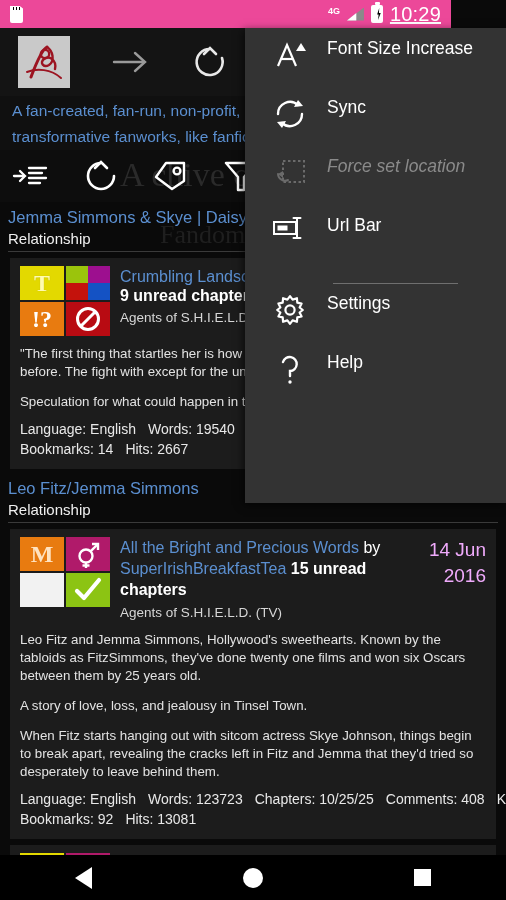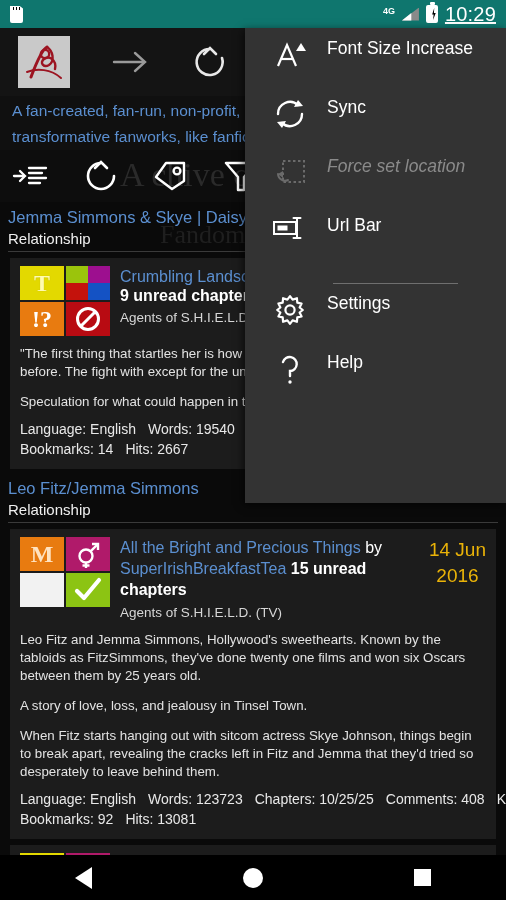--- a/index.html
+++ b/index.html
@@ -6,22 +6,22 @@
   html, body {
     width: 506px; height: 900px;
     background: #000;
     font-family: "Liberation Sans", sans-serif;
     overflow: hidden;
   }
   .phone { position: relative; width: 506px; height: 900px; background: #0a0a0a; overflow: hidden; }
 
   
   .statusbar {
-    position: absolute; top: 0; left: 0; width: 506px; height: 28px;
-    background: #0f766e; display: flex; align-items: center; padding: 8px 10px;
+    position: absolute; top: 0; left: 0; width: 451px; height: 28px;
+    background: #ec4899; display: flex; align-items: center; padding: 8px 10px;
   }
   .sb-left { display: flex; align-items: center; gap: 6px; }
   .sb-right { margin-left: auto; display: flex; align-items: center; gap: 7px; }
   .sd-icon { width: 13px; height: 17px; position: relative; }
   .sd-icon .body { position:absolute; left:0; bottom:0; width:13px; height:14px; background:#fff; border-radius:1px 1px 2px 2px; }
   .sd-icon .notch { position:absolute; left:0; top:0; width:13px; height:5px; background:#fff; clip-path: polygon(0 0, 70% 0, 100% 60%, 100% 100%, 0 100%); }
   .sd-icon .pins { position:absolute; right:1px; top:1px; width:9px; height:3px;
     background: repeating-linear-gradient(90deg,#000 0 1px,transparent 1px 3px); }
   .net-label { font-size: 9px; color: #fff; font-weight: bold; line-height: 1; align-self: flex-start; margin-top: 4px;}
   .signal { width: 17px; height: 13px; position: relative; }
@@ -93,22 +93,22 @@
   .sym-complete { background: #8cc413; position: relative; }
 
   .card-main { flex: 1; min-width: 0; padding-left: 2px; }
   .title-line { font-size: 16px; line-height: 21px; }
   .title-link { color: #5b8fd0; }
   .byword { color: #fff; }
   .author-link { color: #5b8fd0; }
   .unread { color: #fff; font-size: 16px; font-weight: bold; }
   .fandom { color: #d6d6d6; font-size: 13.5px; line-height: 19px; margin-top: 3px; }
   .card-date {
-    position: absolute; right: 10px; top: 8px; text-align: center;
-    color: #eab308; font-size: 19px; line-height: 26px;
+    position: absolute; right: 10px; top: 8px; text-align: right;
+    color: #f0abfc; font-size: 19px; line-height: 26px;
   }
   .summary { color: #e2e2e2; font-size: 13.3px; line-height: 18px; margin-top: 9px; }
   .summary p { margin-bottom: 12px; }
   .summary p:last-child { margin-bottom: 0; }
   .stats { color: #e8e8e8; font-size: 14px; line-height: 20px; margin-top: 8px; }
   .stats span { margin-right: 12px; white-space: nowrap; }
 
   
   .bg-ghost { position:absolute; color:#1f1f1f; font-family:"Liberation Serif",serif; pointer-events:none; white-space:nowrap; }
 
@@ -322,21 +322,21 @@
             </div>
             <div class="sym sym-blank-white"></div>
             <div class="sym sym-complete">
               <svg width="30" height="28" viewBox="0 0 30 28">
                   <polyline points="4,15 11,22 26,4" stroke="#fff" stroke-width="4.2" fill="none" stroke-linecap="round" stroke-linejoin="round"></polyline>
                 </svg>
             </div>
           </div>
           <div class="card-main" style="padding-right:86px;">
             <div class="title-line">
-              <span class="title-link">All the Bright and Precious Things</span><span class="byword"> by </span><span class="author-link">SuperIrishBreakfastTea</span>
+              <span class="title-link">All the Bright and Precious Words</span><span class="byword"> by </span><span class="author-link">SuperIrishBreakfastTea</span>
               <span class="unread">15 unread chapters</span>
             </div>
             <div class="fandom">Agents of S.H.I.E.L.D. (TV)</div>
           </div>
         </div>
         <div class="summary">
           <p>Leo Fitz and Jemma Simmons, Hollywood's sweethearts. Known by the tabloids as FitzSimmons, they've done twenty one films and won six Oscars between them by 25 years old.</p>
           <p>A story of love, loss, and jealousy in Tinsel Town.</p>
           <p>When Fitz starts hanging out with sitcom actress Skye Johnson, things begin to break apart, revealing the cracks left in Fitz and Jemma that they'd tried so desperately to leave behind them.</p>
         </div>

